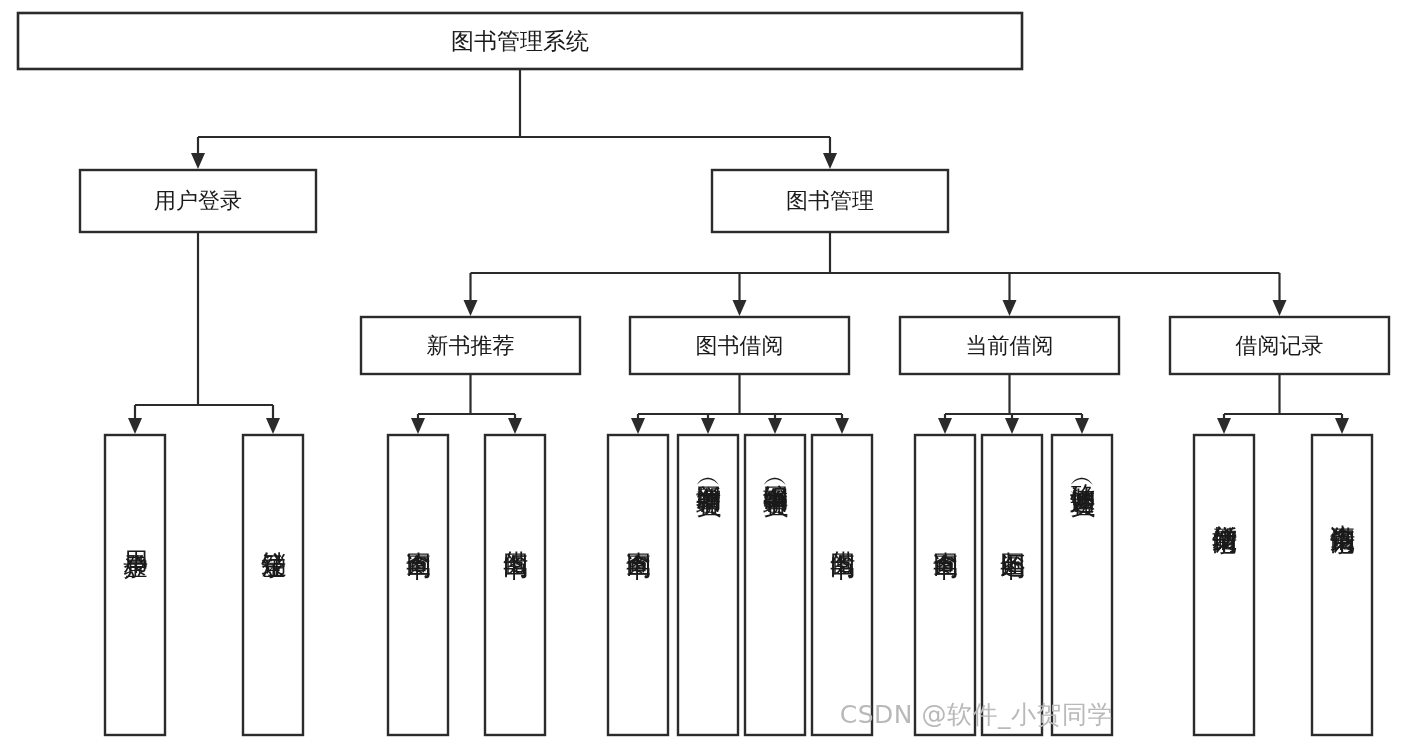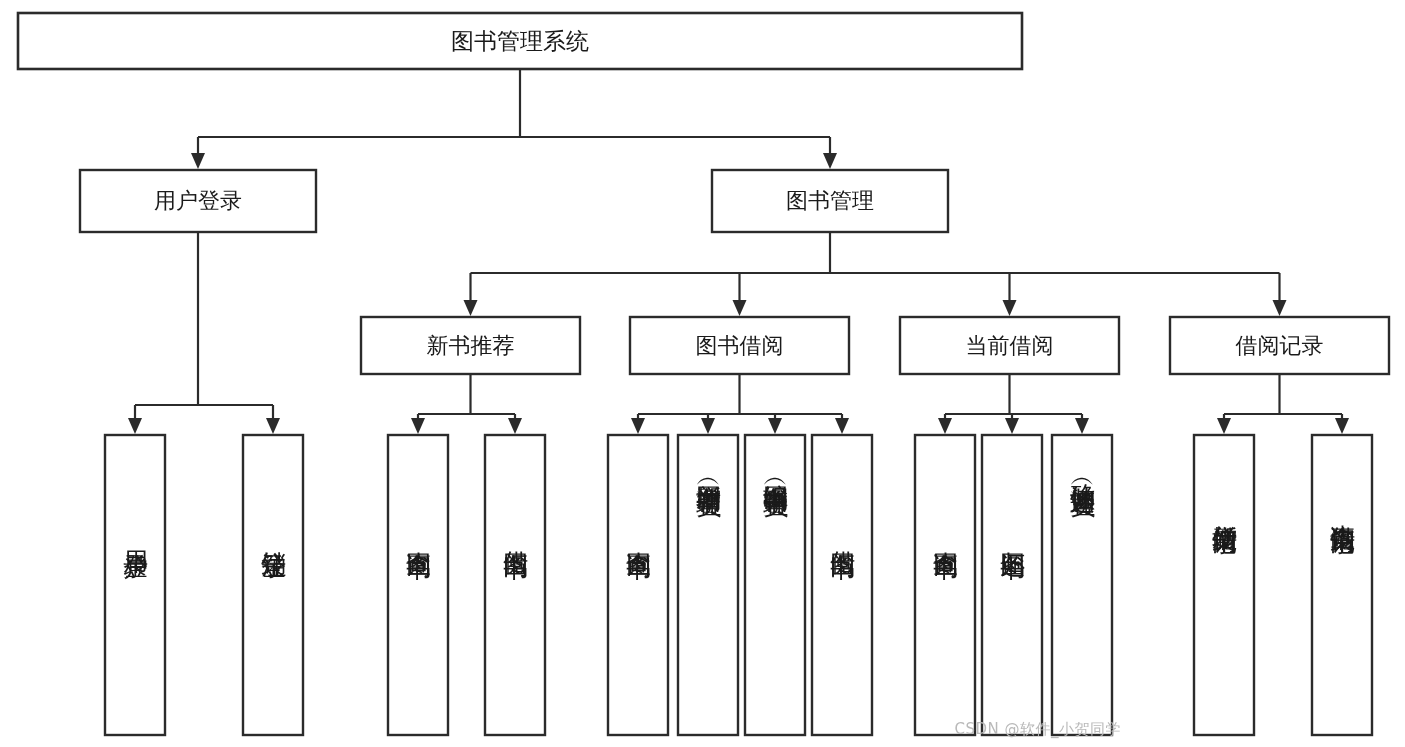--- a/index.html
+++ b/index.html
@@ -12,21 +12,20 @@
     width: 1405px;
     height: 747px;
     font-family: "DejaVu Sans", "Liberation Sans", sans-serif;
     overflow: hidden;
   }
   #diagram-root {
     position: relative;
     width: 1121px;
     height: 747px;
     background: #ffffff;
-    padding-left: 8px;
   }
   svg.diagram-svg {
     position: absolute;
     left: 0;
     top: 0;
     width: 1405px;
     height: 747px;
     display: block;
   }
   .node-box {
@@ -78,23 +77,23 @@
     font-size: 25px;
     line-height: 1.06;
     letter-spacing: 1.5px;
     color: #1a1a1a;
     white-space: nowrap;
     text-align: left;
   }
   .watermark {
     position: absolute;
     right: 8px;
-    bottom: 8px;
-    font-family: "DejaVu Sans", "Liberation Sans", sans-serif;
-    font-size: 15px;
+    bottom: 16px;
+    font-family: "DejaVu Sans", "Liberation Sans", sans-serif;
+    font-size: 25px;
     color: #b9b9b9;
     letter-spacing: 0.5px;
     white-space: nowrap;
     pointer-events: none;
   }
 </style>
 </head>
 <body>
 
 <div id="diagram-root">

